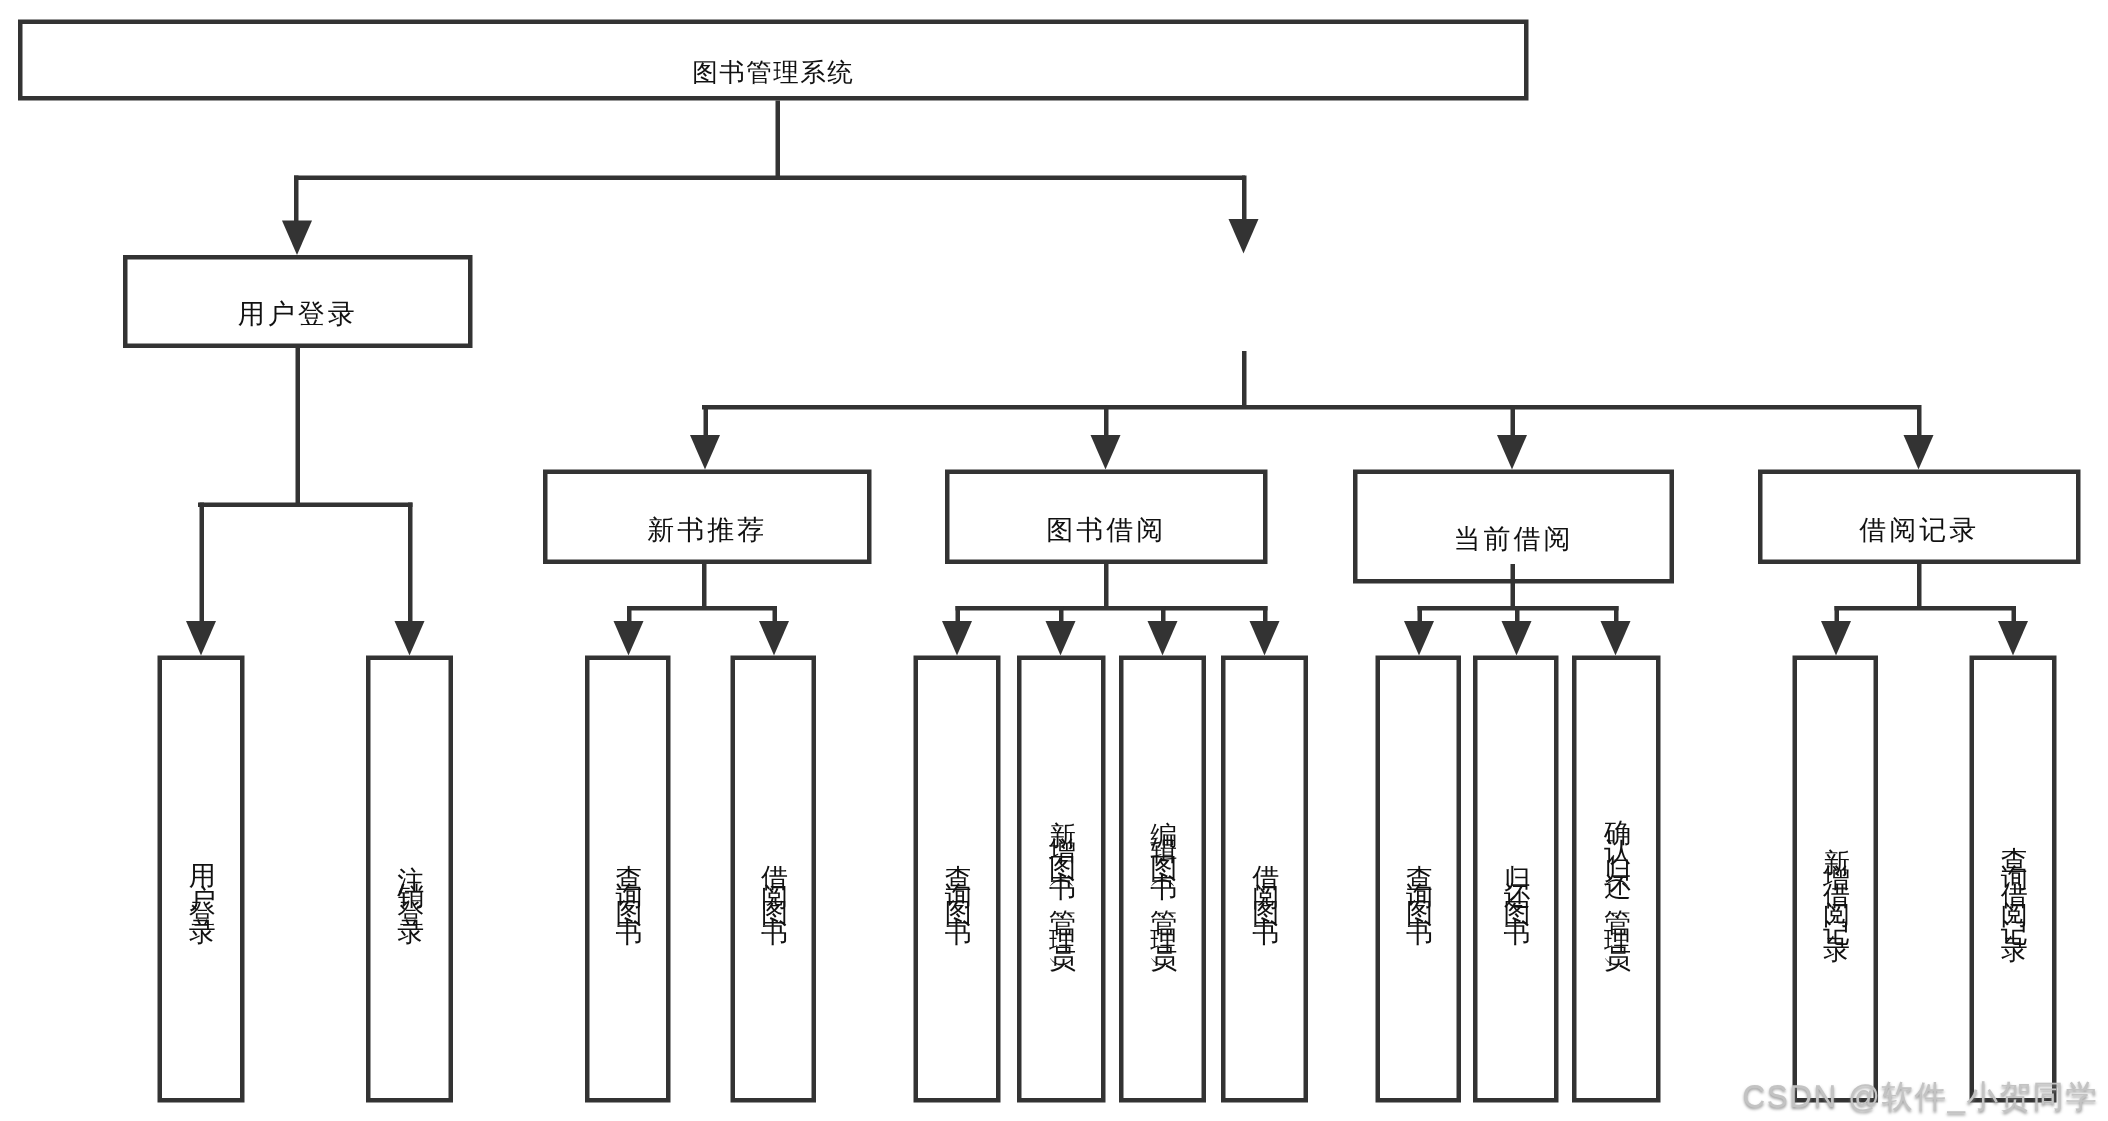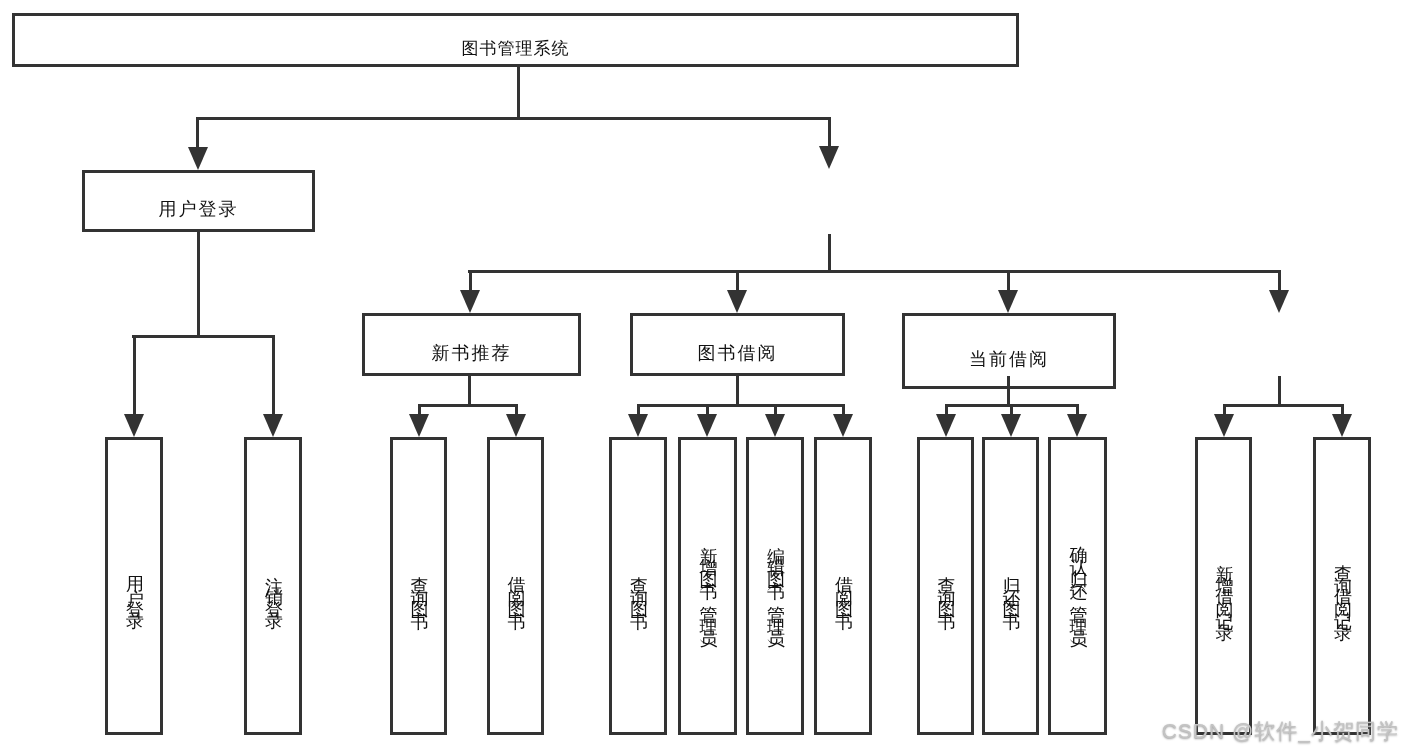--- a/index.html
+++ b/index.html
@@ -51,20 +51,23 @@
   </div>
 
   <div class="node h" style="left:362px;top:313px;width:219px;height:63px">
     <span>新书推荐</span>
   </div>
 
   <div class="node h" style="left:902px;top:313px;width:214px;height:76px">
     <span>当前借阅</span>
   </div>
 
+  <div class="node h" style="left:1172px;top:313px;width:215px;height:63px">
+    <span>借阅记录</span>
+  </div>
 
   <div class="node v" style="left:105px;top:437px;width:58px;height:298px">
     <span>用户登录</span>
   </div>
   <div class="node v" style="left:244px;top:437px;width:58px;height:298px">
     <span>注销登录</span>
   </div>
 
   <div class="node v" style="left:390px;top:437px;width:57px;height:298px">
     <span>查询图书</span>

